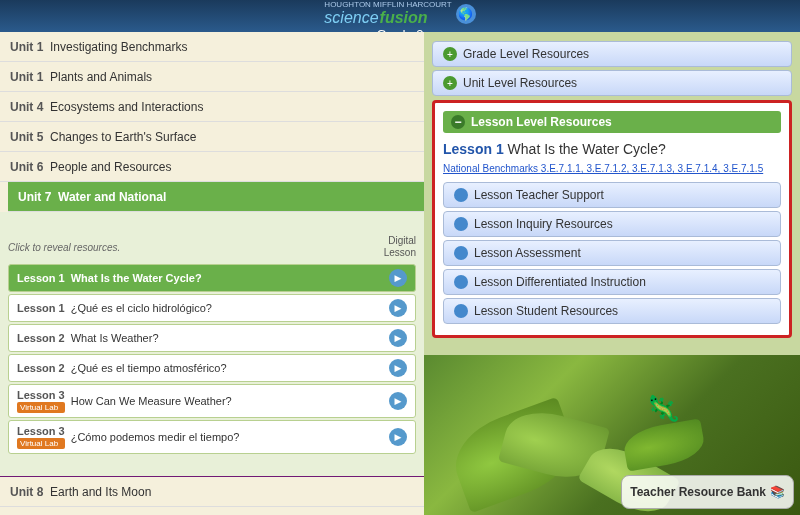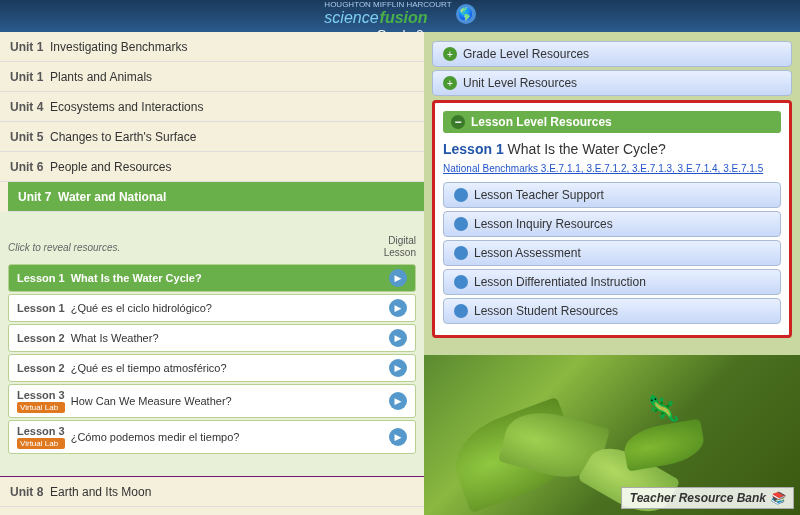--- a/index.html
+++ b/index.html
@@ -305,29 +305,28 @@
       bottom: 90px; right: 120px;
       font-size: 28px;
       transform: rotate(-10deg);
     }
     .teacher-resource-badge {
       position: absolute;
       bottom: 6px;
       right: 6px;
       background: rgba(255,255,255,0.85);
       border: 1px solid #aaa;
-      border-radius: 0;
-      padding: 3px 8px;
+      border-radius: 8px;
+      padding: 9px 8px;
       font-size: 12px;
       font-weight: bold;
       color: #333;
       display: flex;
       align-items: center;
       gap: 4px;
-      font-style: italic;
     }
   </style>
 </head>
 <body>
 
 <div class="header">
   <div class="header-left">
     <div class="logo-area">
       <div>
         <div style="color:#aac8e8;font-size:8px;">HOUGHTON MIFFLIN HARCOURT</div>

